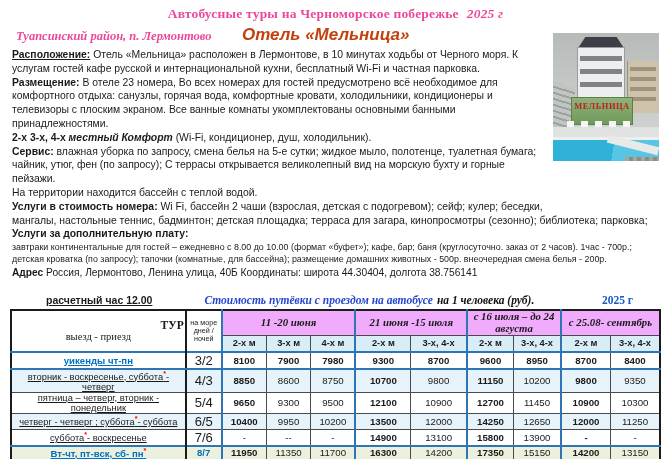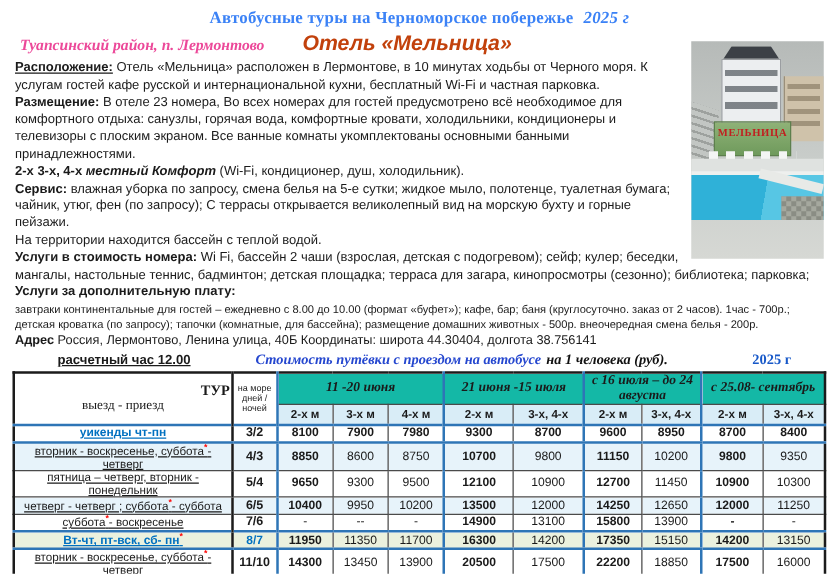--- a/index.html
+++ b/index.html
@@ -2,38 +2,38 @@
 <html><head>
 <meta charset="utf-8">
 <style>
   * { margin:0; padding:0; box-sizing:border-box; }
   html,body { width:671px; height:459px; background:#ffffff; overflow:hidden;
     font-family:"Liberation Sans", sans-serif; color:#1a1a1a; }
   .page { position:relative; width:671px; height:459px; padding:6px 10px 0 10px; }
 
   
   .doc-title { text-align:center; font-family:"Liberation Serif", serif;
-    font-weight:bold; font-size:13.5px; color:#3b82f6; letter-spacing:.2px; }
+    font-weight:bold; font-size:13.5px; color:#ec4899; letter-spacing:.2px; }
   .doc-title .yr { font-style:italic; margin-left:8px; }
   .region-line { margin-top:3px; padding-left:6px; white-space:nowrap; }
   .region { font-family:"Liberation Serif", serif; font-weight:bold; font-style:italic;
     font-size:12.5px; color:#ec4899; }
   .hotel { font-weight:bold; font-style:italic; font-size:17px; color:#c2410c; margin-left:26px; }
 
   
   .desc { margin-top:3px; padding-left:2px; font-size:10.4px; line-height:13.8px; }
   .desc p { margin:0; }
   .desc b { font-weight:bold; }
   .u { text-decoration:underline; }
   .i { font-style:italic; }
   .small { font-size:8.9px; line-height:12.3px; }
   .addr-line { margin-top:1px; font-size:10.2px; }
 
   
-  .photo { float:right; width:106px; height:174px; margin:-15px 2px 4px 10px;
+  .photo { float:right; width:106px; height:128px; margin:-15px 2px 4px 10px;
     position:relative; overflow:hidden; background:linear-gradient(#b6bab8,#c9cdca 55%,#d6d8d4); }
   .ph-stairs { position:absolute; left:0; top:52px; width:22px; height:46px;
     background:repeating-linear-gradient(180deg,#c2c6c3 0 4px,#9da19e 4px 6px); transform:skewY(18deg); }
   .ph-bldg { position:absolute; left:24px; top:14px; width:48px; height:52px; background:#eceef0;
     border:1px solid #9b9ea1; }
   .ph-roof { position:absolute; left:20px; top:4px; width:56px; height:12px; background:#3c4046;
     clip-path:polygon(8% 100%,22% 0,78% 0,92% 100%); }
   .ph-win { position:absolute; left:27px; top:20px; width:42px; height:40px;
     background:repeating-linear-gradient(180deg,transparent 0 3px,#5a6066 3px 8px,transparent 8px 13px);
     opacity:.75; }
@@ -50,45 +50,45 @@
   .ph-chairs { position:absolute; left:14px; top:88px; width:70px; height:8px;
     background:repeating-linear-gradient(90deg,#f4f5f4 0 7px,transparent 7px 14px); }
   .ph-pool { position:absolute; left:0; top:104px; width:106px; height:39px;
     background:linear-gradient(100deg,#2fb1d8 0 55%,#57c6e4 55% 100%); border-top:3px solid #eef0ee; }
   .ph-pool-edge { position:absolute; left:54px; top:108px; width:52px; height:8px; background:#e8eae7;
     transform:rotate(14deg); }
   .ph-pavers { position:absolute; right:0; top:124px; width:34px; height:19px;
     background:repeating-conic-gradient(#8a8d84 0 25%,#a5a89e 0 50%) 0 0/8px 8px; }
 
   
-  .price-caption { clear:both; margin-top:2px; display:flex; align-items:flex-start; padding-left:36px; }
+  .price-caption { clear:both; margin-top:14px; display:flex; align-items:flex-start; padding-left:36px; }
   .checkin { font-weight:bold; font-size:10.5px; text-decoration:underline; }
   .caption-mid { margin-left:52px; font-family:"Liberation Serif", serif; font-weight:bold;
     font-style:italic; font-size:11.5px; color:#2547cf; }
   .caption-black { font-family:"Liberation Serif", serif; font-weight:bold; font-style:italic;
     font-size:11.5px; color:#111; margin-left:4px; }
   .caption-year { margin-left:auto; margin-right:28px; font-family:"Liberation Serif", serif;
     font-weight:bold; font-size:11.5px; color:#1758c8; }
 
   
   table.price { border-collapse:collapse; margin:3px 0 0 0px; table-layout:fixed; }
   table.price td { border:1px solid #4a4a4a; text-align:center; vertical-align:middle;
     padding:0 1px; overflow:hidden; }
   table.price { border:2px solid #1b1b1b; }
   .tour-h { background:#fff; }
   .th1 { font-family:"Liberation Serif", serif; font-weight:bold; font-size:11.5px;text-align:right; }
   .th2 { font-family:"Liberation Serif", serif; font-size:10.5px; }
   .days-h { background:#fff; font-size:7.2px; line-height:8px; color:#222;
     border-left:2px solid #1b1b1b !important; }
-  .grp { background:#14b8a6; font-family:"Liberation Serif", serif; font-weight:bold;
+  .grp { background:#f0abfc; font-family:"Liberation Serif", serif; font-weight:bold;
     font-style:italic; font-size:10.8px; height:26px; line-height:11.5px; }
   .sc { background:#d9edf7; font-weight:bold; font-size:9.3px; height:16px; }
   .bl { border-left:2px solid #2e75b6 !important; }
   td.tour { font-size:9.3px; height:14px;text-decoration:underline; }
-  td.days { font-weight:bold; font-size:10px; border-left:2px solid #1b1b1b !important; }
+  td.days { font-weight:normal; font-size:13px; border-left:2px solid #1b1b1b !important; }
   td.v { font-size:9.7px; }
   td.v.b { font-weight:bold; }
   .blue-b { color:#0070C0 !important; font-weight:bold !important; font-size:9.6px !important; }
   tr.alt td { background:#e7f3fa; }
   tr.r0 td { border-top:2px solid #2e75b6; border-bottom:2px solid #2e75b6; background:#fff; }
   tr.r5 td { border-top:2px solid #2e75b6; border-bottom:2px solid #2e75b6; background:#ebf1de; }
   sup.rstar { color:#ff0000; font-size:7px; font-weight:bold; }
 </style>
 </head>
 <body>

